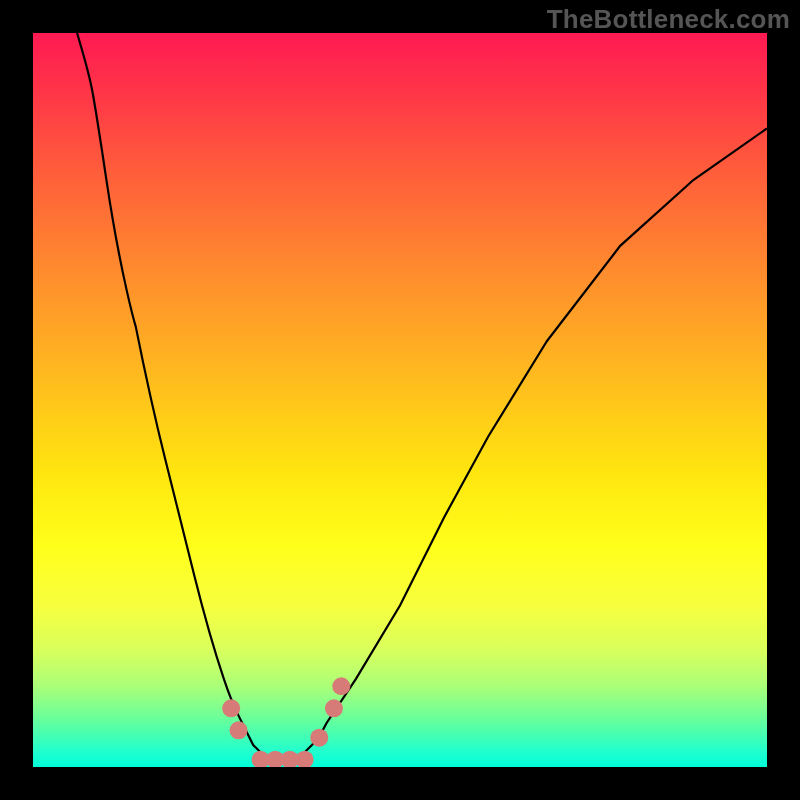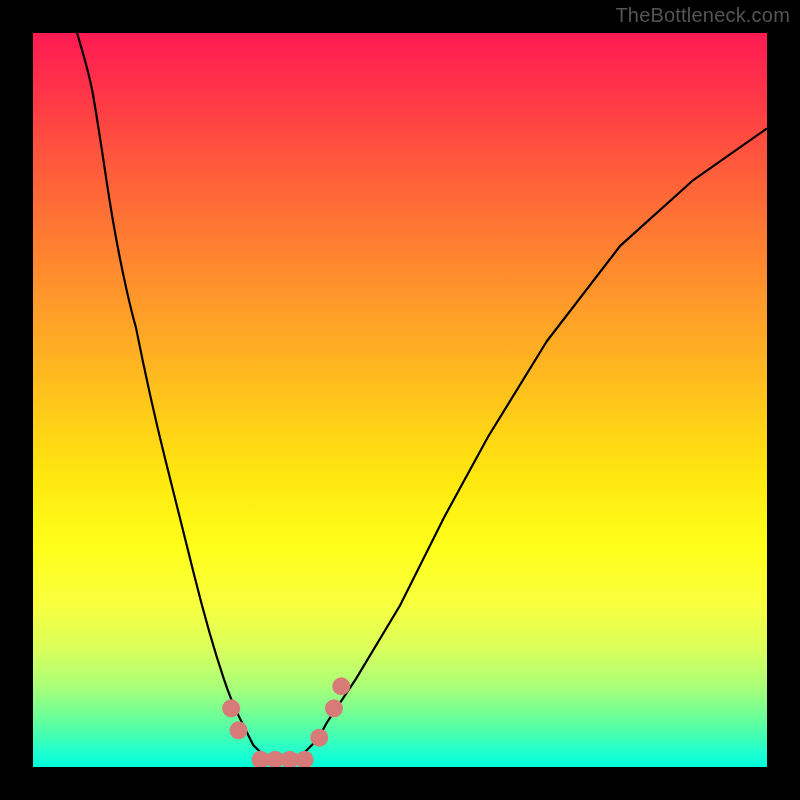--- a/index.html
+++ b/index.html
@@ -15,22 +15,22 @@
     position: relative;
     width: 800px;
     height: 800px;
     background: #000;
   }
   .watermark {
     position: absolute;
     top: 4px;
     right: 10px;
     color: #555;
-    font-size: 20px;
-    font-weight: 400;
+    font-size: 26px;
+    font-weight: 700;
     letter-spacing: 0.2px;
     z-index: 50;
     user-select: none;
     text-align: right;
   }
   .plot-area {
     position: absolute;
     left: 33px;
     top: 33px;
     width: 734px;

